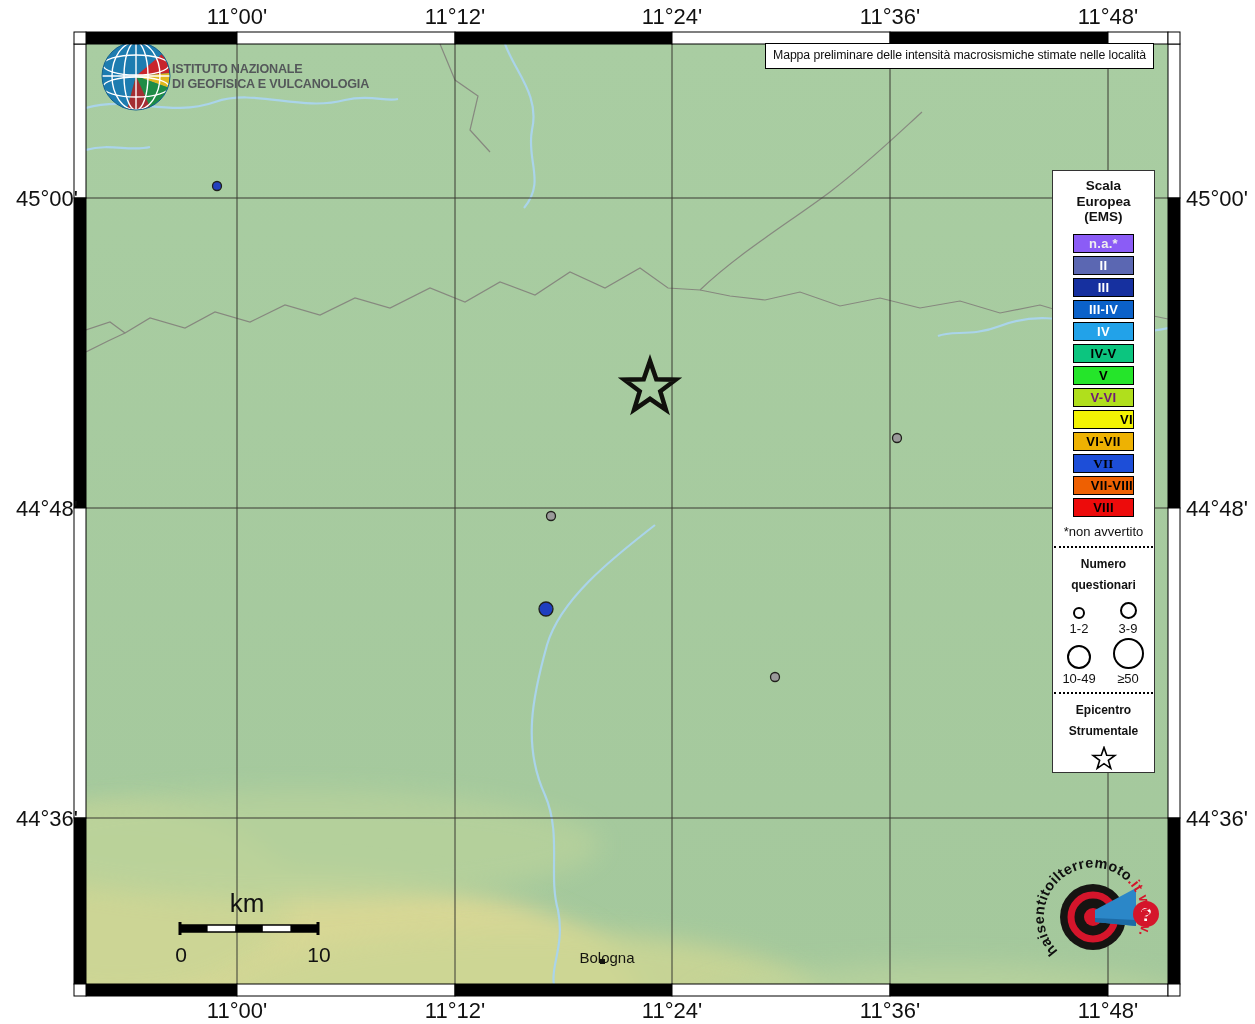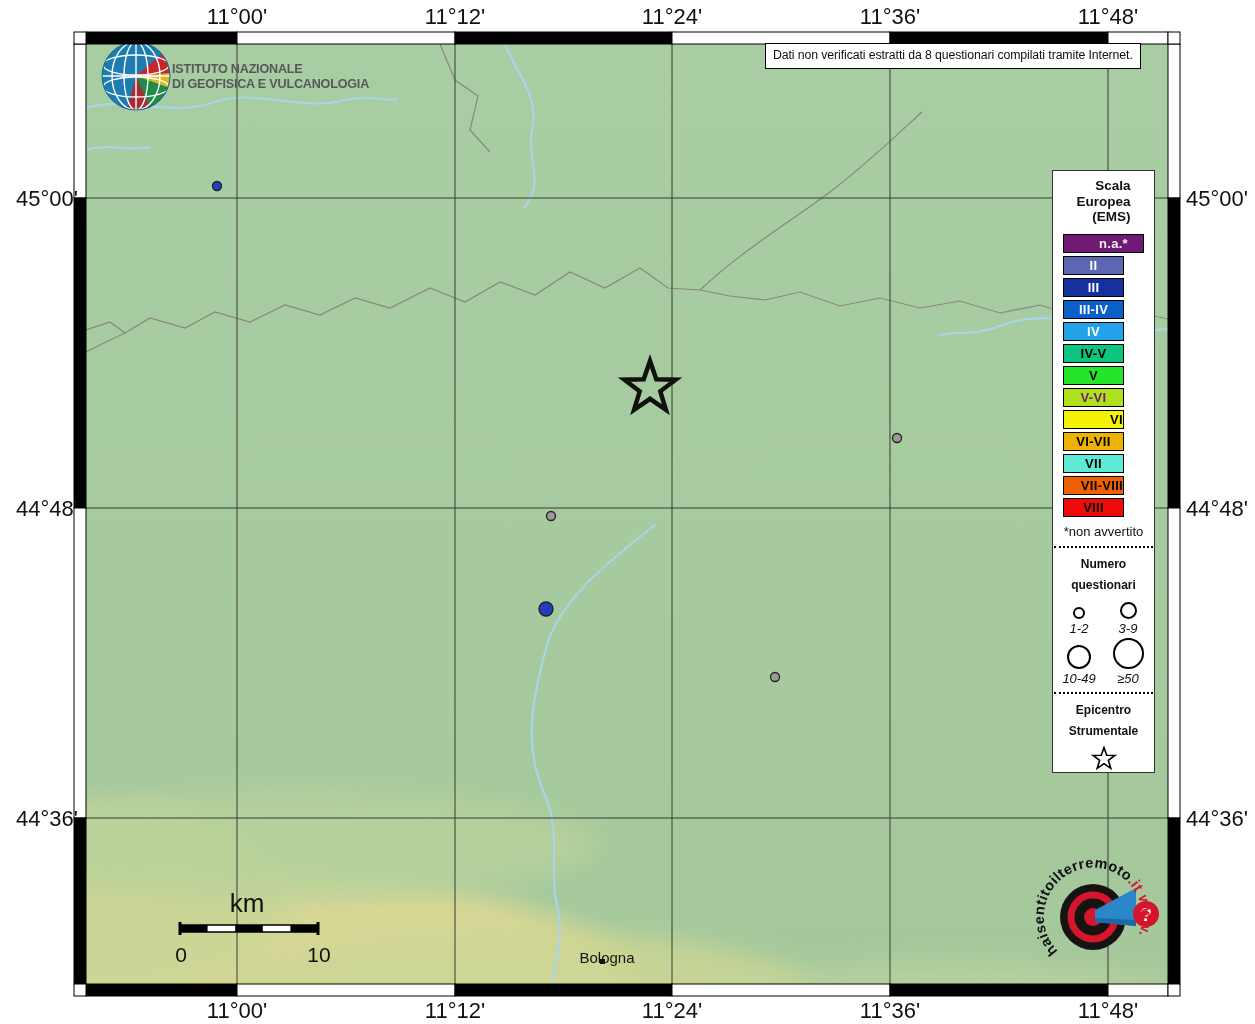--- a/index.html
+++ b/index.html
@@ -16,30 +16,30 @@
   .ring-red{fill:#d5152b;}
   .qmark{font-size:19px;font-weight:bold;fill:#fff;}
 
   .info-box{position:absolute;left:765px;top:43px;background:#fff;border:1px solid #000;
             padding:3px 7px 4px 7px;font-size:12.3px;line-height:16.6px;color:#101010;
             white-space:nowrap;letter-spacing:-0.1px;z-index:5;}
 
   .legend{position:absolute;left:1052px;top:170px;width:103px;height:603px;background:#fff;
           border:1px solid #333;box-sizing:border-box;z-index:5;display:flex;
           flex-direction:column;align-items:center;padding-top:7px;}
-  .leg-title{font-weight:bold;font-size:13.5px;line-height:15.5px;text-align:right;color:#111;}
+  .leg-title{font-weight:bold;font-size:13.5px;line-height:15.5px;text-align:center;color:#111;}
   .swatches{margin-top:9px;display:flex;flex-direction:column;gap:3px;}
   .swatch{width:59px;height:17px;border:1.6px solid #000;font-weight:bold;font-size:13px;
           text-align:center;line-height:17px;letter-spacing:0.3px;}
   .footnote{font-size:13px;color:#111;margin:7px 0 5px 0;}
   .dash{width:99%;border-top:2px dotted #000;margin:2px 0 6px 0;}
   .leg-sub{font-weight:bold;font-size:12px;line-height:21px;text-align:center;color:#111;}
   .size-grid{display:grid;grid-template-columns:1fr 1fr;column-gap:6px;row-gap:2px;
              margin:6px 0 4px 0;width:92px;}
-  .size-cell{display:flex;flex-direction:column;align-items:center;justify-content:flex-end;font-style:italic;}
+  .size-cell{display:flex;flex-direction:column;align-items:center;justify-content:flex-end;}
   .size-circle{display:block;border:2px solid #000;border-radius:50%;background:#fff;}
   .size-label{font-size:13px;color:#111;margin-top:2px;}
   .leg-star{margin-top:4px;}
 </style>
 </head>
 <body>
 
 <div class="page">
 
 <svg id="map-svg" width="1255" height="1024" viewBox="0 0 1255 1024">
@@ -207,42 +207,42 @@
         <text x="1186" y="206" class="axis-label" text-anchor="start">45°00'</text>
         <text x="78" y="516" class="axis-label" text-anchor="end">44°48'</text>
         <text x="1186" y="516" class="axis-label" text-anchor="start">44°48'</text>
         <text x="78" y="826" class="axis-label" text-anchor="end">44°36'</text>
         <text x="1186" y="826" class="axis-label" text-anchor="start">44°36'</text>
       </g>
 </svg>
 
 
 <div class="info-box">
-  <div>Dati non verificati estratti da 8 questionari compilati tramite Internet.</div>
+  <div>Mappa preliminare delle intensità macrosismiche stimate nelle località</div>
 </div>
 
 
 <div class="legend">
   <div class="leg-title">
     <div>Scala</div>
     <div>Europea</div>
     <div>(EMS)</div>
   </div>
   <div class="swatches" id="swatches">
-        <div class="swatch" style="background: #701a75; color: rgb(239, 239, 239); padding-left: 20px;">n.a.*</div>
+        <div class="swatch" style="background: #8b5cf6; color: rgb(239, 239, 239);">n.a.*</div>
         <div class="swatch" style="background: rgb(91, 103, 178); color: rgb(255, 255, 255);">II</div>
         <div class="swatch" style="background: rgb(22, 48, 159); color: rgb(255, 255, 255);">III</div>
         <div class="swatch" style="background: rgb(11, 97, 201); color: rgb(255, 255, 255);">III-IV</div>
         <div class="swatch" style="background: rgb(34, 162, 233); color: rgb(255, 255, 255);">IV</div>
         <div class="swatch" style="background: rgb(12, 197, 127); color: rgb(0, 0, 0);">IV-V</div>
         <div class="swatch" style="background: rgb(37, 229, 42); color: rgb(0, 0, 0);">V</div>
         <div class="swatch" style="background: rgb(176, 223, 28); color: #701a75;">V-VI</div>
         <div class="swatch" style="background: rgb(243, 243, 3); color: rgb(0, 0, 0); text-align: right;">VI</div>
         <div class="swatch" style="background: rgb(238, 178, 2); color: rgb(0, 0, 0);">VI-VII</div>
-        <div class="swatch" style="background: #5eead4; color: rgb(0, 0, 0);">VII</div>
+        <div class="swatch" style="background: #1d4ed8; color: rgb(0, 0, 0); font-family: Liberation Serif, serif;">VII</div>
         <div class="swatch" style="background: rgb(238, 96, 2); color: rgb(0, 0, 0); text-align: right;">VII-VIII</div>
         <div class="swatch" style="background: rgb(237, 11, 11); color: rgb(0, 0, 0);">VIII</div>
       </div>
   <div class="footnote">*non avvertito</div>
   <div class="dash"></div>
   <div class="leg-sub">
     <div>Numero</div>
     <div>questionari</div>
   </div>
   <div class="size-grid" id="size-grid">

